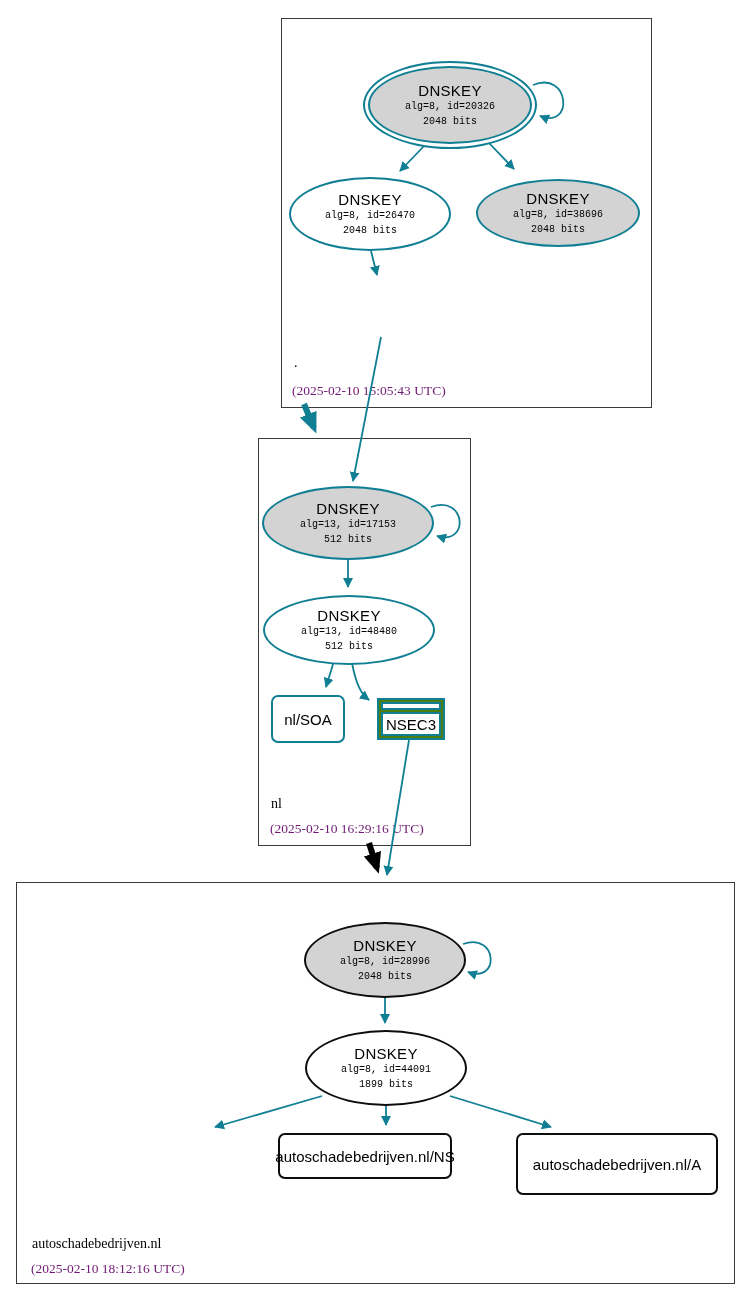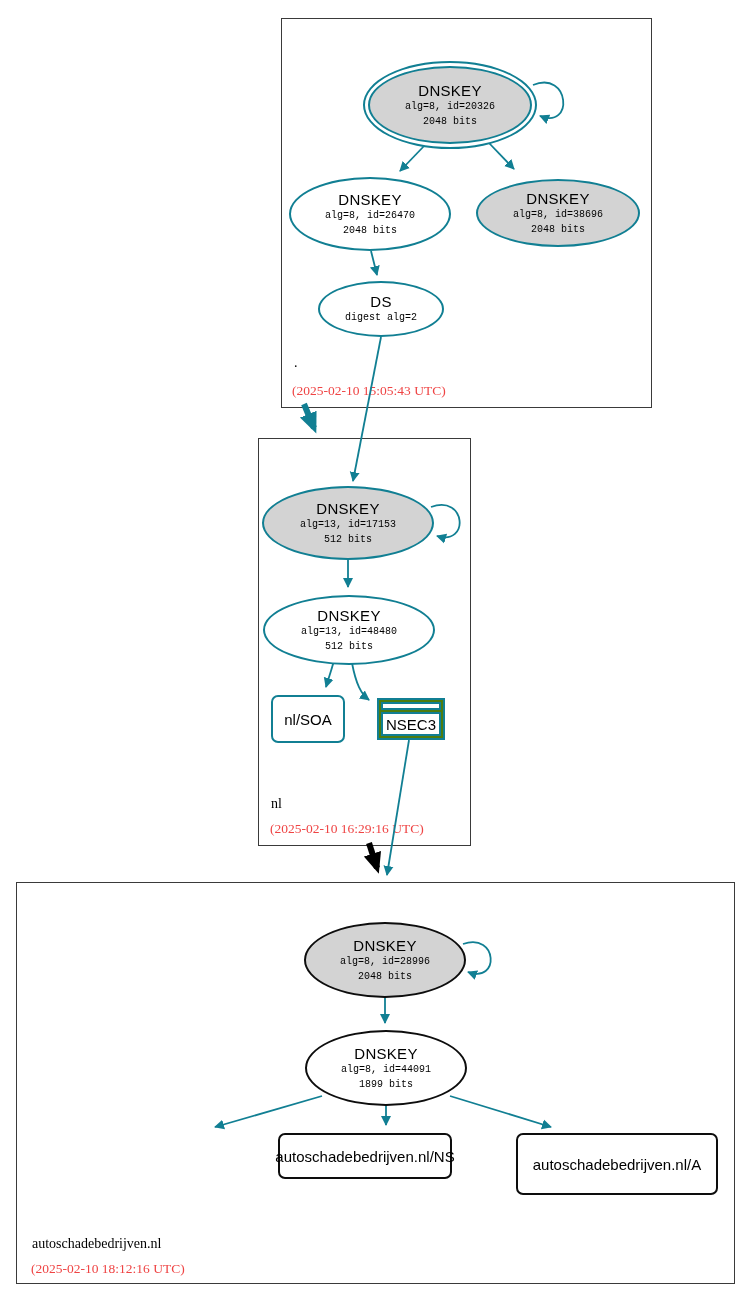--- a/index.html
+++ b/index.html
@@ -20,21 +20,21 @@
     position:absolute;
     font-family:"Liberation Serif", serif;
     font-size:14px;
     color:#000;
     white-space:nowrap;
   }
   .zone-ts{
     position:absolute;
     font-family:"Liberation Serif", serif;
     font-size:13.5px;
-    color:#ef4444;
+    color:#701a75;
     white-space:nowrap;
   }
   #edges{position:absolute;left:0;top:0;pointer-events:none;}
   .node{
     position:absolute;
     display:flex;flex-direction:column;
     align-items:center;justify-content:center;
     text-align:center;
     box-sizing:border-box;
   }
@@ -152,24 +152,20 @@
     <div class="n-sub">alg=8, id=26470</div>
     <div class="n-sub">2048 bits</div>
   </div>
 
   <div class="node ellipse teal-border fill-gray" style="left:476px;top:179px;width:164px;height:68px;">
     <div class="n-title">DNSKEY</div>
     <div class="n-sub">alg=8, id=38696</div>
     <div class="n-sub">2048 bits</div>
   </div>
 
-  <div class="node ellipse teal-border fill-white" style="left:318px;top:281px;width:126px;height:56px;">
-    <div class="n-title">DS</div>
-    <div class="n-sub">digest alg=2</div>
-  </div>
 
   <div class="node ellipse teal-border fill-gray" style="left:262px;top:486px;width:172px;height:74px;">
     <div class="n-title">DNSKEY</div>
     <div class="n-sub">alg=13, id=17153</div>
     <div class="n-sub">512 bits</div>
   </div>
 
   <div class="node ellipse teal-border fill-white" style="left:263px;top:595px;width:172px;height:70px;">
     <div class="n-title">DNSKEY</div>
     <div class="n-sub">alg=13, id=48480</div>

